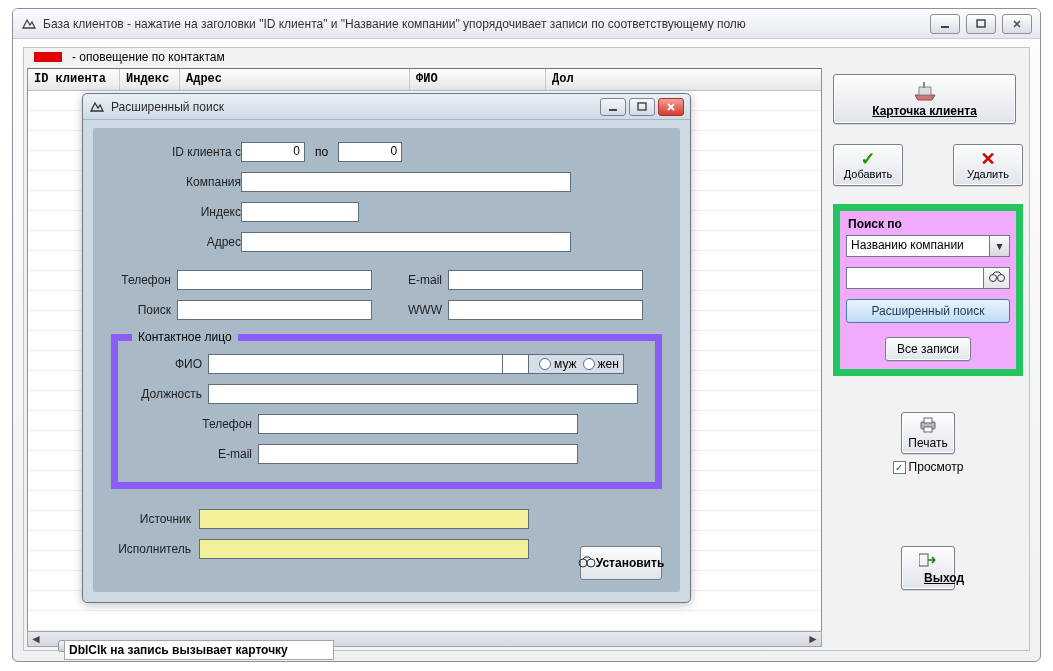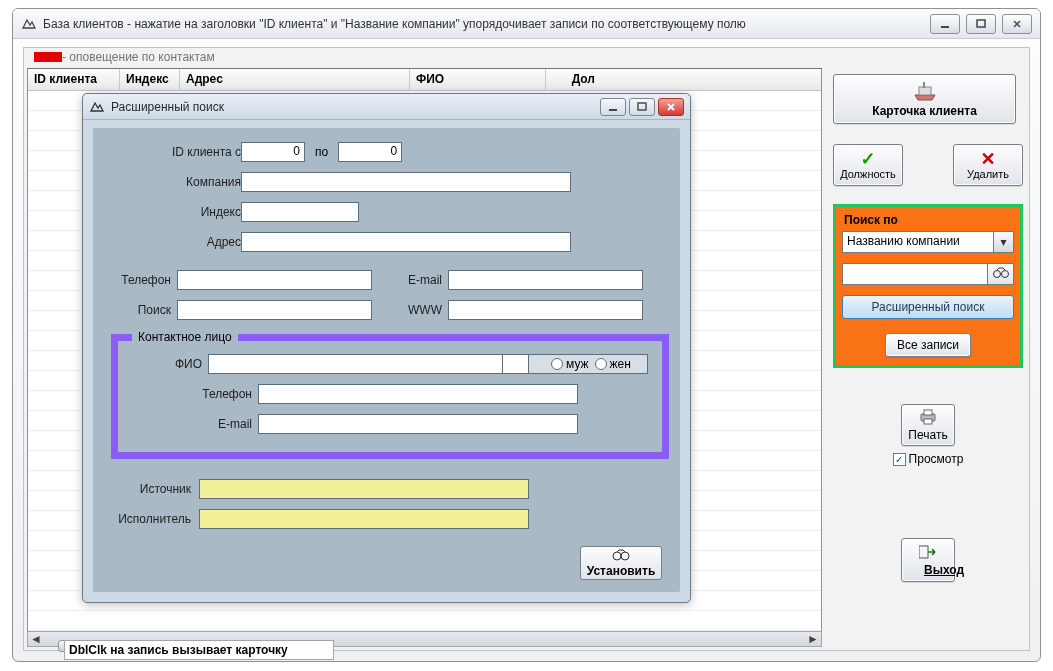--- a/index.html
+++ b/index.html
@@ -22,29 +22,29 @@
     border:1px solid #8f8f8f; border-radius:3px; display:flex;
     align-items:center; justify-content:center;
     background:linear-gradient(#fefefe,#d8dde5); font-weight:bold;
     color:#444; cursor:default; }
   .wbtn.close{ color:#555; }
 
   .w-body{ position:absolute; left:10px; top:38px; right:10px; bottom:10px;
     background:#f2f2f2; border:1px solid #bfc3c7;}
   .legend-row{ position:absolute; left:6px; top:2px; display:flex; align-items:center;}
   .lg-red{ width:28px; height:10px; background:#e20000; margin-left:4px;}
-  .lg-text{ margin-left:0; color:#737373; }
+  .lg-text{ margin-left:10px; color:#000000; }
 
   
   .grid-panel{ position:absolute; left:3px; top:20px; width:795px; height:566px;
     background:#fff; border:1px solid #8a9198; border-top-color:#6d7379;}
   .grid-head{ height:22px; display:flex;
     background:linear-gradient(#fdfdfd,#e8e8e8); border-bottom:1px solid #bfc3c7;}
   .gh{ border-right:1px solid #c6cbd1; padding:3px 6px; font-weight:700;
-    white-space:nowrap; overflow:hidden;}
+    white-space:nowrap; overflow:hidden;font-family:Liberation Mono, monospace;}
   .gh:last-child{ border-right:none;}
   .grid-rows{ position:absolute; top:22px; left:0; right:0; bottom:0;
     background:
       repeating-linear-gradient(to bottom,#fff,#fff 19px,#eee 19px,#eee 20px),
       repeating-linear-gradient(to right,
         transparent 0,transparent 91px,#eee 91px,#eee 92px,
         transparent 92px,transparent 152px,#eee 152px,#eee 153px,
         transparent 153px,transparent 373px,#eee 373px,#eee 374px,
         transparent 374px,transparent 604px,#eee 604px,#eee 605px,
         transparent 605px,transparent 740px,#eee 740px,#eee 741px, transparent 741px);}
@@ -63,28 +63,28 @@
     font-weight:700; height:20px;}
 
   
   .sidebar{ position:absolute; right:6px; top:26px; width:190px; }
   .btn3d{ border:1px solid #77808a; border-radius:3px;
     background:linear-gradient(#fdfdfe,#e0e4ea);
     box-shadow:inset 0 0 0 1px #fff, 0 1px 0 rgba(0,0,0,.1);
     padding:4px 8px; display:flex; flex-direction:column; align-items:center;
     justify-content:center; cursor:default; }
   .btn3d .lbl{ font-weight:700; }
-  .big-card{ height:50px; width:183px;}
+  .big-card{ height:50px; width:183px;text-decoration:underline;}
   .pair{ margin-top:20px; display:flex; justify-content:space-between;}
   .small-btn{ width:70px; height:42px;}
   .small-btn .mark{ font-size:18px; font-weight:bold; line-height:1;}
   .small-btn.add .mark{ color:#1d9a00; }
   .small-btn.del .mark{ color:#d10000; }
   .small-btn .lbl{ font-weight:400; font-size:11px; }
-  .panel{ margin-top:18px; border:3px solid #22c55e; background:#f97316;
+  .panel{ margin-top:18px; border:7px solid #22c55e; background:#f0abfc;
     padding:6px 6px 8px 6px;}
   .panel-title{ font-weight:700; margin:0 0 4px 2px;}
   .select-row{ display:flex;}
   .select{ flex:1; height:22px; border:1px solid #6f7982; background:#fff;
     padding:2px 4px;}
   .sel-btn{ width:20px; height:22px; border:1px solid #6f7982; border-left:none;
     display:flex; align-items:center; justify-content:center;
     background:linear-gradient(#fbfbfb,#d5d9de); color:#333;}
   .srch-row{ margin-top:10px; display:flex;}
   .srch-in{ flex:1; height:22px; border:1px solid #6f7982; background:#fff;}
@@ -129,21 +129,21 @@
   .yel-sw{ display:inline-block; width:28px; height:13px; background:#f3f09a;
     margin-right:8px; margin-left:70px;}
   fieldset{ border:7px solid #8b5cf6; margin:10px 0 12px 0; padding:10px 14px 18px 14px;}
   legend{ padding:0 6px;}
   .radio{ width:12px; height:12px; border-radius:50%; border:1px solid #5b6f81;
     display:inline-block; vertical-align:middle; background:#fff; margin:0 3px 0 6px;}
   .row{ display:flex; align-items:center; margin-top:10px;}
   .row:first-child{ margin-top:0;}
   .set-btn{ position:absolute; right:18px; bottom:12px; width:82px; height:34px;
     border:1px solid #77808a; border-radius:3px;
-    background:linear-gradient(#fdfdfe,#e0e4ea); display:flex; flex-direction:column;
+    background:linear-gradient(#fdfdfe,#e0e4ea); display:flex; flex-direction:row;
     align-items:center; justify-content:center;}
 </style>
 </head>
 <body>
 
 <div class="window">
   <div class="titlebar">
     <span class="t-icon">
       <svg viewBox="0 0 16 16">
           <path d="M2 12l4-8 3 5 2-3 3 6z" fill="none" stroke="#444" stroke-width="1.3"></path>
@@ -174,21 +174,21 @@
       <div class="lg-red"></div>
       <span class="lg-text">- оповещение по контактам</span>
     </div>
 
     <div class="grid-panel">
       <div class="grid-head" id="ghead">
           <div class="gh" style="width: 92px;">ID клиента</div>
           <div class="gh" style="width: 60px;">Индекс</div>
           <div class="gh" style="width: 230px;">Адрес</div>
           <div class="gh" style="width: 136px;">ФИО</div>
-          <div class="gh" style="width: 55px; text-align: right;">Дол</div>
+          <div class="gh" style="width: 55px;">Дол</div>
         </div>
       <div class="grid-rows"></div>
     </div>
     <div class="hscroll">
       <div class="arrow">◄</div>
       <div class="track">
           <div class="thumb"></div>
         </div>
       <div class="arrow">►</div>
     </div>
@@ -202,21 +202,21 @@
             <rect x="9" y="6" width="12" height="8" fill="#ddd" stroke="#888"></rect>
             <rect x="13" y="1" width="2" height="6" fill="#888"></rect>
           </svg>
         </span>
         <span class="lbl">Карточка клиента</span>
       </div>
 
       <div class="pair">
         <div class="btn3d small-btn add">
           <span class="mark">✓</span>
-          <span class="lbl">Должность</span>
+          <span class="lbl">Добавить</span>
         </div>
         <div class="btn3d small-btn del">
           <span class="mark">✕</span>
           <span class="lbl">Удалить</span>
         </div>
       </div>
 
       <div class="panel">
         <div class="panel-title">Поиск по</div>
         <div class="select-row">
@@ -331,26 +331,30 @@
       <span class="lbl-r" style="width:70px">WWW</span>
       <span class="in" style="width:195px;margin-left:6px"></span>
     </div>
 
     <fieldset>
       <legend>Контактное лицо</legend>
       <div class="row" style="margin-top:0">
         <span class="lbl-r" style="width:70px">ФИО</span>
         <span class="in" style="width:295px;margin-left:6px"></span>
         <span class="in" style="width:26px;border-left:none"></span>
-        <span style="display:inline-flex;align-items:center;height:20px;border:1px solid #5b6f81;border-left:none;background:#d7dee5;padding:0 16px">
+        <span style="display:inline-flex;align-items:center;height:20px;border:1px solid #5b6f81;border-left:none;background:#d7dee5;padding:0 4px">
           <span class="radio"></span>
           <span>муж</span>
           <span class="radio"></span>
           <span>жен</span>
         </span>
+      </div>
+      <div class="row">
+        <span class="lbl-r" style="width:70px">Должность</span>
+        <span class="in" style="width:430px;margin-left:6px"></span>
       </div>
       <div class="row">
         <span class="lbl-r" style="width:120px">Телефон</span>
         <span class="in" style="width:320px;margin-left:6px"></span>
       </div>
       <div class="row">
         <span class="lbl-r" style="width:120px">E-mail</span>
         <span class="in" style="width:320px;margin-left:6px"></span>
       </div>
     </fieldset>

